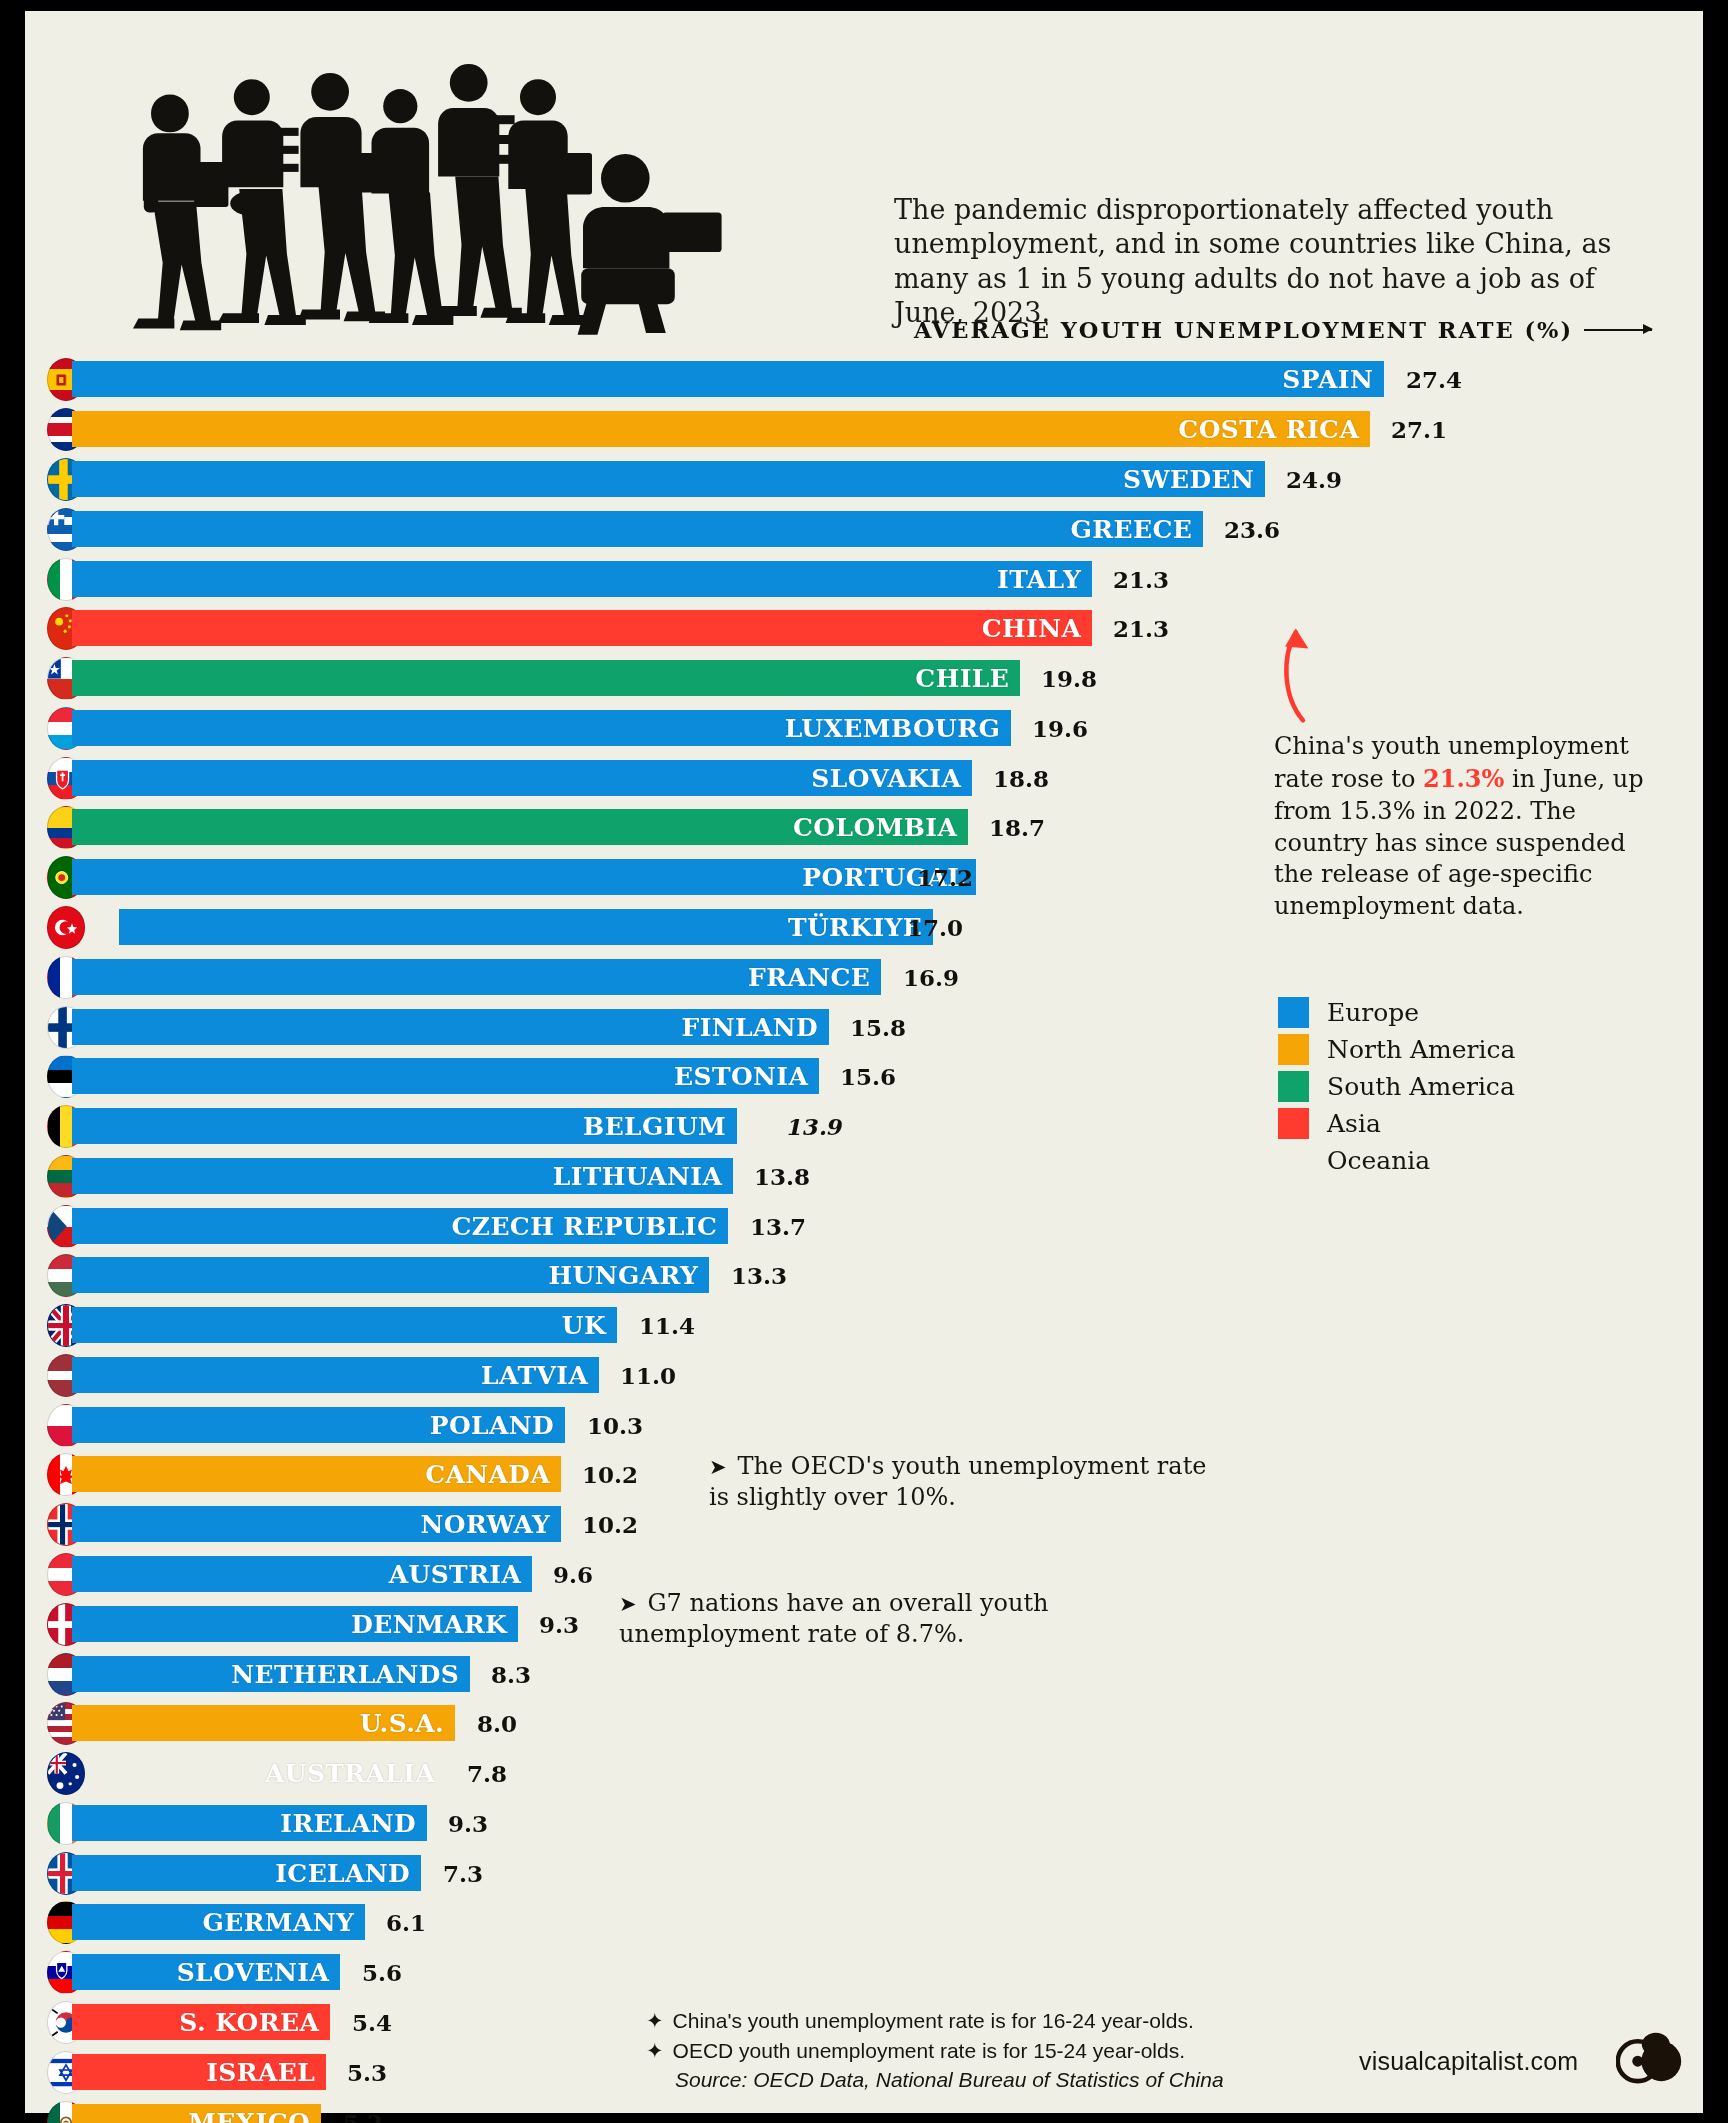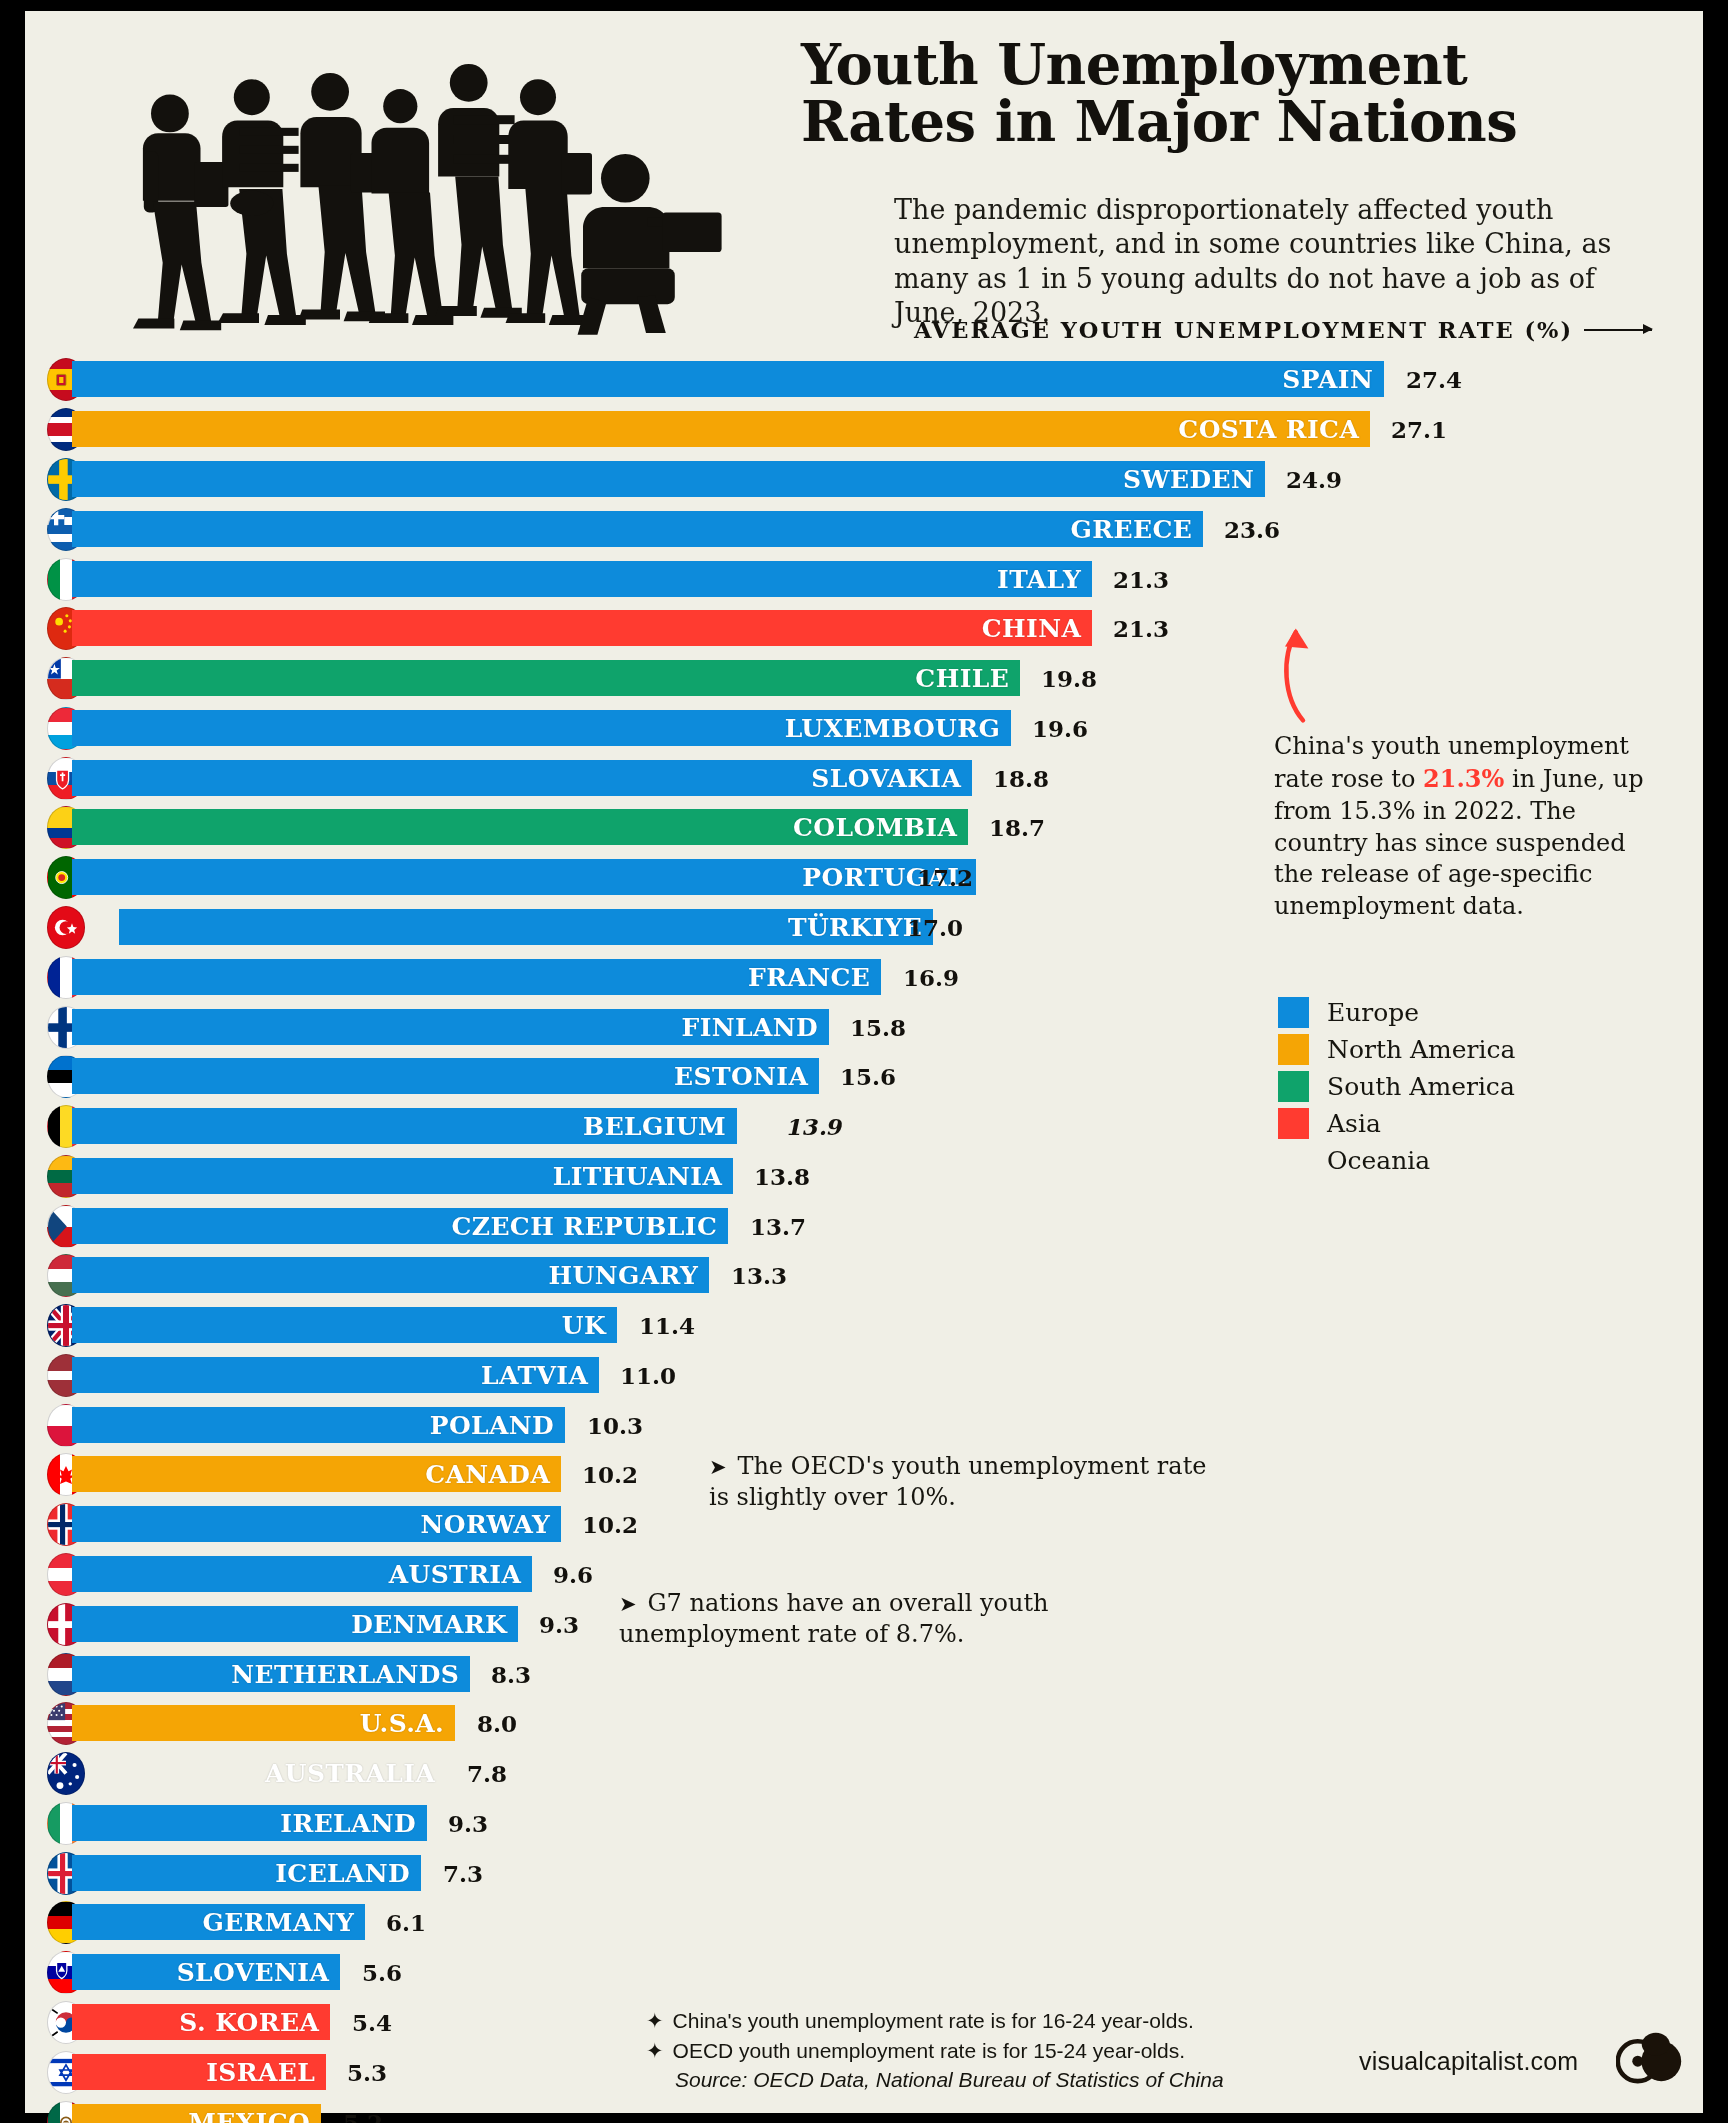--- a/index.html
+++ b/index.html
@@ -200,24 +200,20 @@
         <path d="M560 168a27 27 0 1 1 54 0 27 27 0 0 1-54 0z"></path>
         <path d="M552 200h60c14 0 24 10 24 24v44h-96v-44c0-14 10-24 24-24z"></path>
         <rect x="538" y="268" width="104" height="40" rx="8"></rect>
         <path d="M612 212h56v10h-56z"></path>
         <rect x="628" y="206" width="66" height="44" rx="4"></rect>
         <path d="M546 300l-12 42h22l10-36z"></path>
         <path d="M600 300l10 40h22l-12-42z"></path>
       </g>
     </svg>
 
-    <div class="title">
-      <div>Youth Unemployment</div>
-      <div>Rates in Major Nations</div>
-    </div>
 
     <div class="subtitle">The pandemic disproportionately affected youth unemployment, and in some countries like China, as many as 1 in 5 young adults do not have a job as of June, 2023.</div>
 
     <div class="axis-label">
       <span>AVERAGE YOUTH UNEMPLOYMENT RATE (%)</span>
       <span class="axis-arrow"></span>
     </div>
 
     <div id="bars">
         <div class="bar-row" style="top: 347px;">

